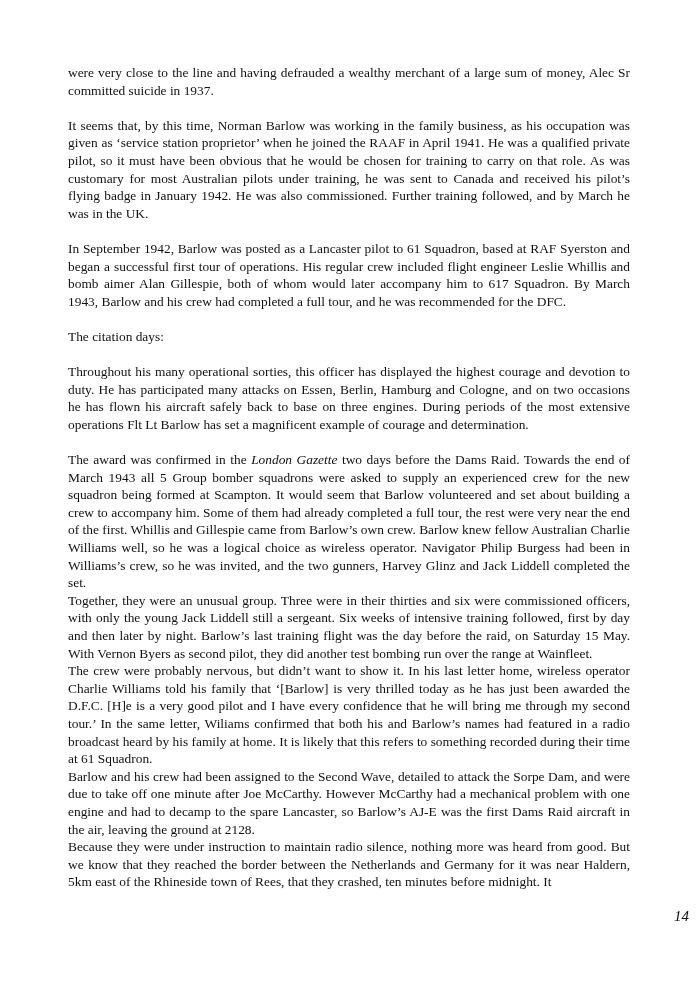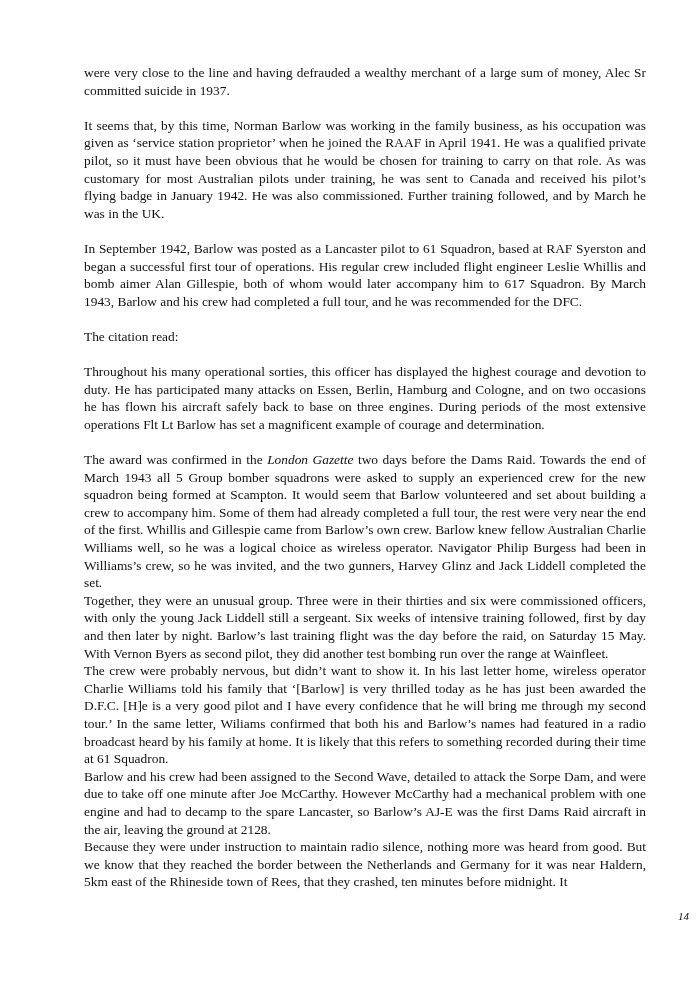--- a/index.html
+++ b/index.html
@@ -23,50 +23,49 @@
       background: #ffffff;
     }
     .content {
       position: absolute;
       left: 68px;
       top: 64px;
       width: 562px;
       font-size: 13.4px;
       line-height: 17.6px;
       text-align: justify;
-      margin-left: 16px;
     }
     .content p {
       margin: 0;
     }
     .content p.gap-after {
       margin-bottom: 17.6px;
     }
     .content p.citation {
     }
     .content em {
     }
     .page-number {
       position: absolute;
       right: 10px;
       top: 908px;
-      font-size: 11px;
+      font-size: 15px;
       line-height: 17.6px;
       font-style: italic;
     }
   </style>
 </head>
 <body>
 
 <div class="page">
   <div class="content">
     <p class="gap-after">were very close to the line and having defrauded a wealthy merchant of a large sum of money, Alec Sr committed suicide in 1937.</p>
     <p class="gap-after">It seems that, by this time, Norman Barlow was working in the family business, as his occupation was given as ‘service station proprietor’ when he joined the RAAF in April 1941. He was a qualified private pilot, so it must have been obvious that he would be chosen for training to carry on that role. As was customary for most Australian pilots under training, he was sent to Canada and received his pilot’s flying badge in January 1942. He was also commissioned. Further training followed, and by March he was in the UK.</p>
     <p class="gap-after">In September 1942, Barlow was posted as a Lancaster pilot to 61 Squadron, based at RAF Syerston and began a successful first tour of operations. His regular crew included flight engineer Leslie Whillis and bomb aimer Alan Gillespie, both of whom would later accompany him to 617 Squadron. By March 1943, Barlow and his crew had completed a full tour, and he was recommended for the DFC.</p>
-    <p class="gap-after">The citation read:</p>
+    <p class="gap-after">The citation days:</p>
     <p class="gap-after citation">Throughout his many operational sorties, this officer has displayed the highest courage and devotion to duty. He has participated many attacks on Essen, Berlin, Hamburg and Cologne, and on two occasions he has flown his aircraft safely back to base on three engines. During periods of the most extensive operations Flt Lt Barlow has set a magnificent example of courage and determination.</p>
     <p><span>The award was confirmed in the </span><em>London Gazette</em><span> two days before the Dams Raid. Towards the end of March 1943 all 5 Group bomber squadrons were asked to supply an experienced crew for the new squadron being formed at Scampton. It would seem that Barlow volunteered and set about building a crew to accompany him. Some of them had already completed a full tour, the rest were very near the end of the first. Whillis and Gillespie came from Barlow’s own crew. Barlow knew fellow Australian Charlie Williams well, so he was a logical choice as wireless operator. Navigator Philip Burgess had been in Williams’s crew, so he was invited, and the two gunners, Harvey Glinz and Jack Liddell completed the set.</span></p>
     <p>Together, they were an unusual group. Three were in their thirties and six were commissioned officers, with only the young Jack Liddell still a sergeant. Six weeks of intensive training followed, first by day and then later by night. Barlow’s last training flight was the day before the raid, on Saturday 15 May. With Vernon Byers as second pilot, they did another test bombing run over the range at Wainfleet.</p>
     <p>The crew were probably nervous, but didn’t want to show it. In his last letter home, wireless operator Charlie Williams told his family that ‘[Barlow] is very thrilled today as he has just been awarded the D.F.C. [H]e is a very good pilot and I have every confidence that he will bring me through my second tour.’ In the same letter, Wiliams confirmed that both his and Barlow’s names had featured in a radio broadcast heard by his family at home. It is likely that this refers to something recorded during their time at 61 Squadron.</p>
     <p>Barlow and his crew had been assigned to the Second Wave, detailed to attack the Sorpe Dam, and were due to take off one minute after Joe McCarthy. However McCarthy had a mechanical problem with one engine and had to decamp to the spare Lancaster, so Barlow’s AJ-E was the first Dams Raid aircraft in the air, leaving the ground at 2128.</p>
     <p>Because they were under instruction to maintain radio silence, nothing more was heard from good. But we know that they reached the border between the Netherlands and Germany for it was near Haldern, 5km east of the Rhineside town of Rees, that they crashed, ten minutes before midnight. It</p>
   </div>
   <div class="page-number">14</div>
 </div>
 

